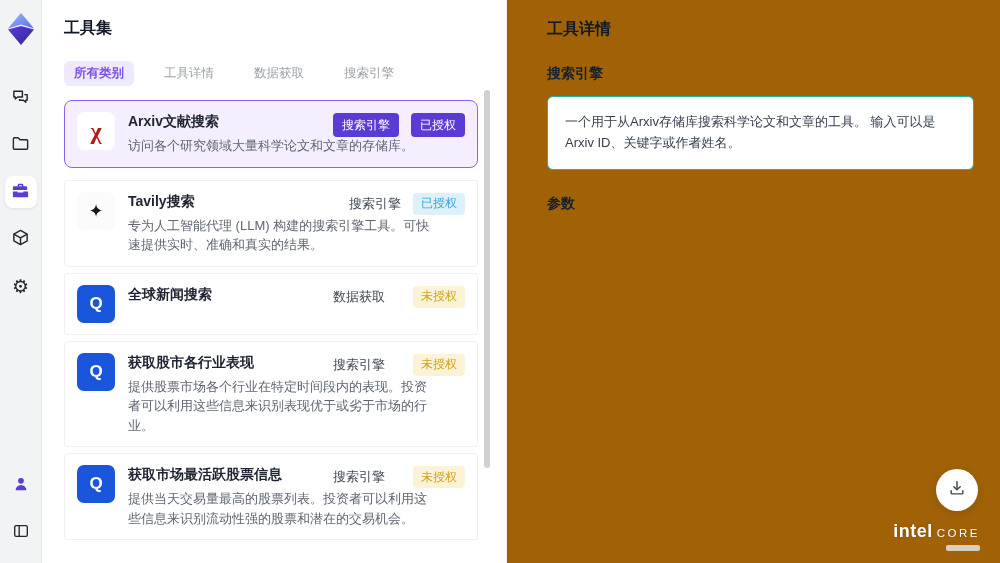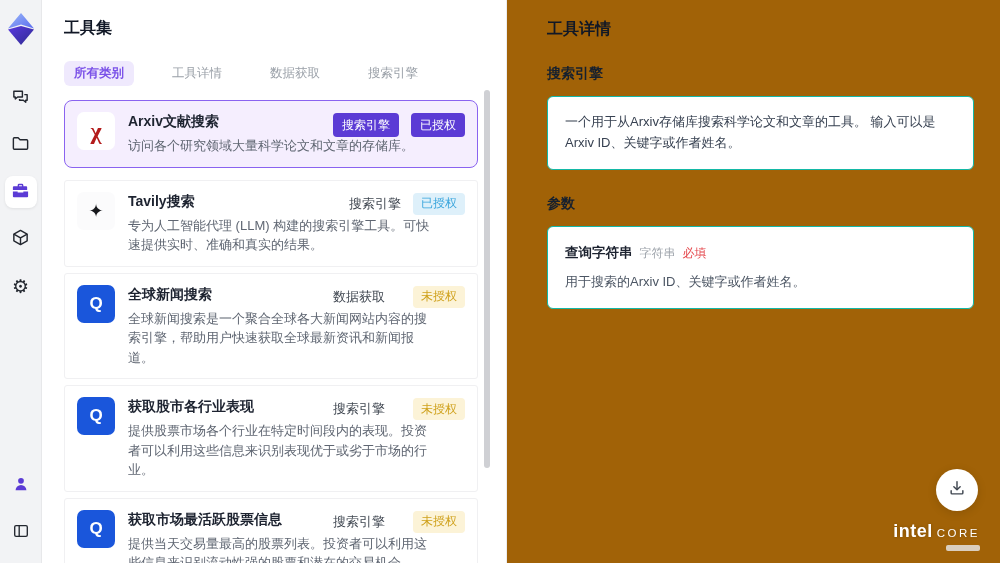--- a/index.html
+++ b/index.html
@@ -13,21 +13,21 @@
   .rail-logo { width:34px; height:38px; margin-bottom:34px; display:flex; align-items:center; justify-content:center; }
   .rail-btn { width:32px; height:32px; margin-bottom:15px; display:flex; align-items:center;
     justify-content:center; border-radius:8px; color:#23272f; cursor:pointer; }
   .rail-btn.active { background:#ffffff; box-shadow:0 1px 3px rgba(0,0,0,.08); color:#5b3bd5; }
   .rail-spacer { flex:1; }
   .gear-glyph { font-size:19px; line-height:1; color:#23272f; }
 
   
   .list-panel { width:464px; background:#fff; padding:18px 28px 0 22px; position:relative; flex-shrink:0; }
   .list-title { font-size:16px; font-weight:bold; color:#111826; margin-bottom:22px; }
-  .tabs { display:flex; align-items:center; gap:28px; margin-bottom:14px; }
+  .tabs { display:flex; align-items:center; gap:20px; margin-bottom:14px; }
   .tab { font-size:12.5px; color:#9aa0a8; padding:4px 10px; border-radius:6px; cursor:pointer; white-space:nowrap; }
   .tab.active { color:#7b52e8; background:#efe9fd; font-weight:bold; }
 
   .cards { width:414px; }
   .card { position:relative; display:flex; background:#fff; border:1px solid #f0f0f2;
     border-radius:3px; padding:11px 10px 11px 12px; margin-bottom:6px; }
   .card.sel { background:#f5eefe; border:1px solid #8a63f0; border-radius:8px; margin-bottom:12px; }
   .card-icon { width:38px; height:38px; border-radius:7px; flex-shrink:0; margin-right:13px;
     display:flex; align-items:center; justify-content:center; background:#fafafa; }
   .card.sel .card-icon { background:#fff; }
@@ -188,21 +188,20 @@
         <div class="card-side">
           <span class="cat-text">搜索引擎</span>
           <span class="badge blue">已授权</span>
         </div>
       </div>
 
       <div class="card">
         <div class="card-icon icon-blueapp">Q</div>
         <div class="card-main">
           <div class="card-title">全球新闻搜索</div>
-          <div class="card-desc">全球新闻搜索是一个聚合全球各大新闻网站内容的搜索引擎，帮助用户快速获取全球最新资讯和新闻报道。</div>
         </div>
         <div class="card-side">
           <span class="cat-text">数据获取</span>
           <span class="badge yellow">未授权</span>
         </div>
       </div>
 
       <div class="card">
         <div class="card-icon icon-blueapp">Q</div>
         <div class="card-main">
@@ -234,28 +233,20 @@
     </div>
   </div>
 
   <div class="detail-panel">
     <div class="detail-title">工具详情</div>
 
     <div class="section-h">搜索引擎</div>
     <div class="box">一个用于从Arxiv存储库搜索科学论文和文章的工具。 输入可以是Arxiv ID、关键字或作者姓名。</div>
 
     <div class="section-h">参数</div>
-    <div class="box">
-      <div class="param-line">
-        <span class="param-name">查询字符串</span>
-        <span class="param-type">字符串</span>
-        <span class="param-req">必填</span>
-      </div>
-      <div class="param-desc">用于搜索的Arxiv ID、关键字或作者姓名。</div>
-    </div>
 
     <div class="fab">
       <span>
         <svg width="18" height="18" viewBox="0 0 20 20" fill="none" stroke="currentColor" stroke-width="1.6" stroke-linecap="round" stroke-linejoin="round">
           <path d="M10 3 v8"></path>
           <path d="M6.5 8.5 10 12 13.5 8.5"></path>
           <path d="M3.5 13 v2.5 a1 1 0 0 0 1 1 h11 a1 1 0 0 0 1-1 V13"></path>
         </svg>
       </span>
     </div>

